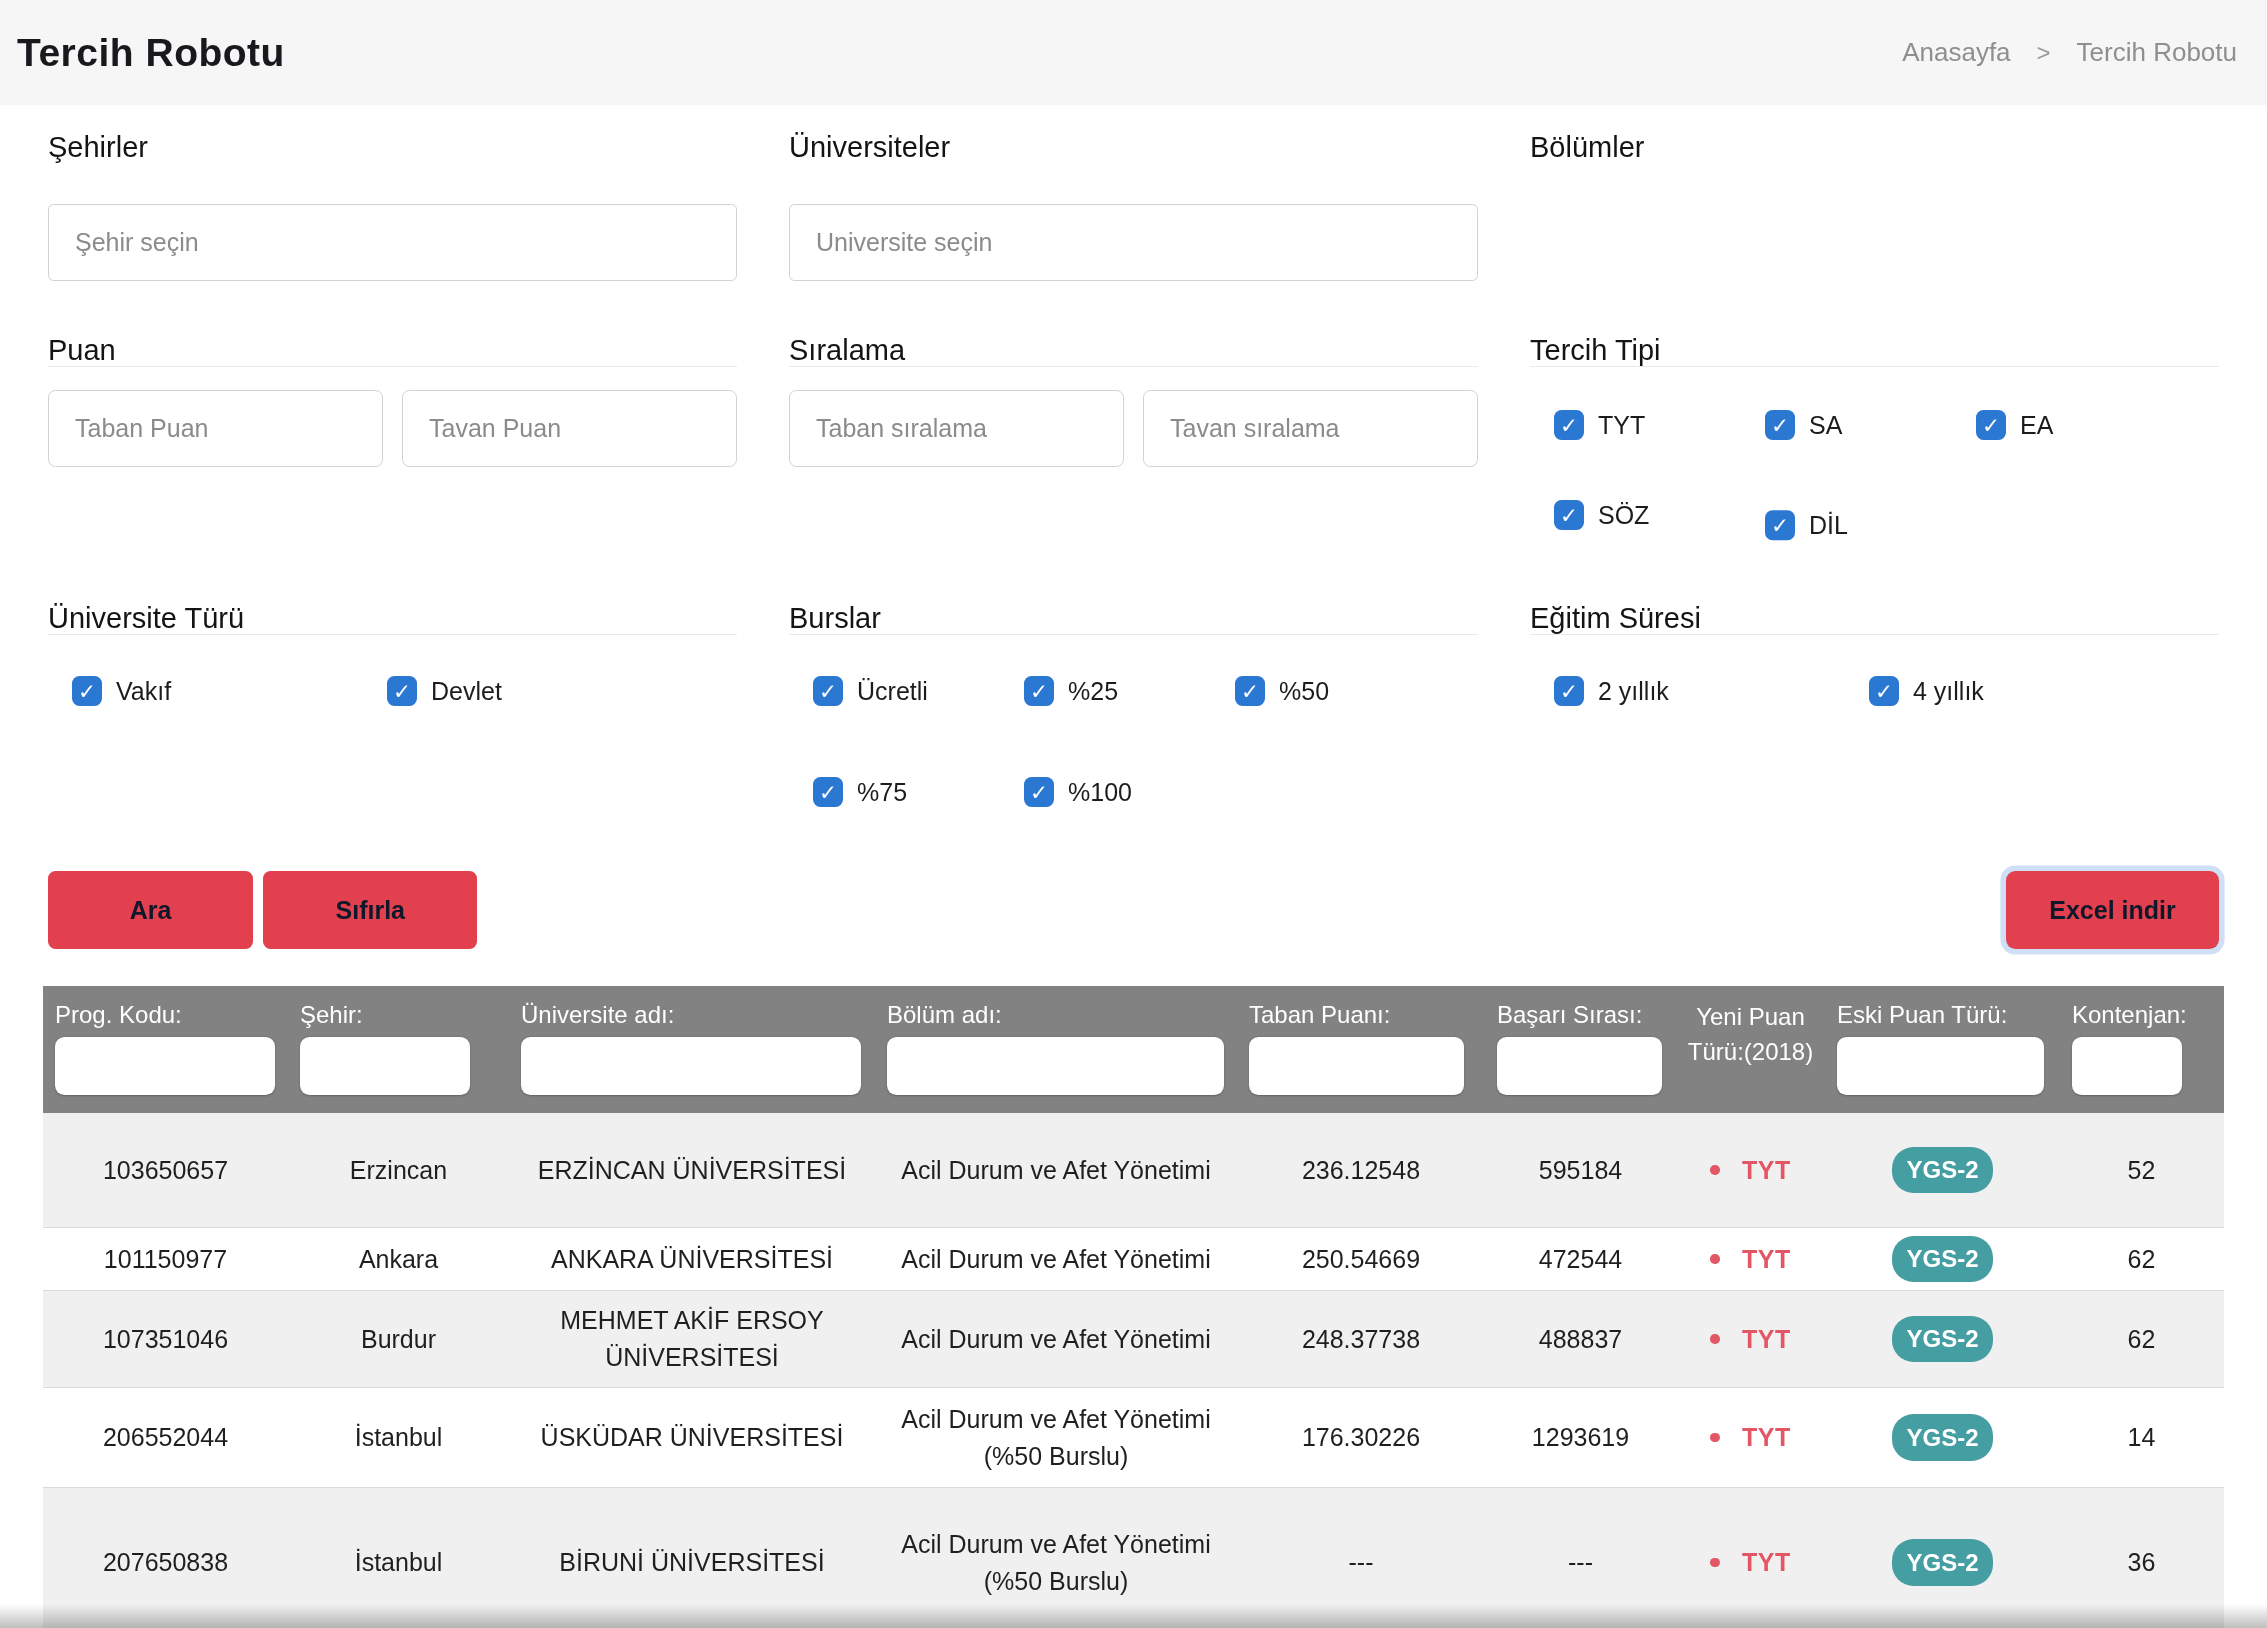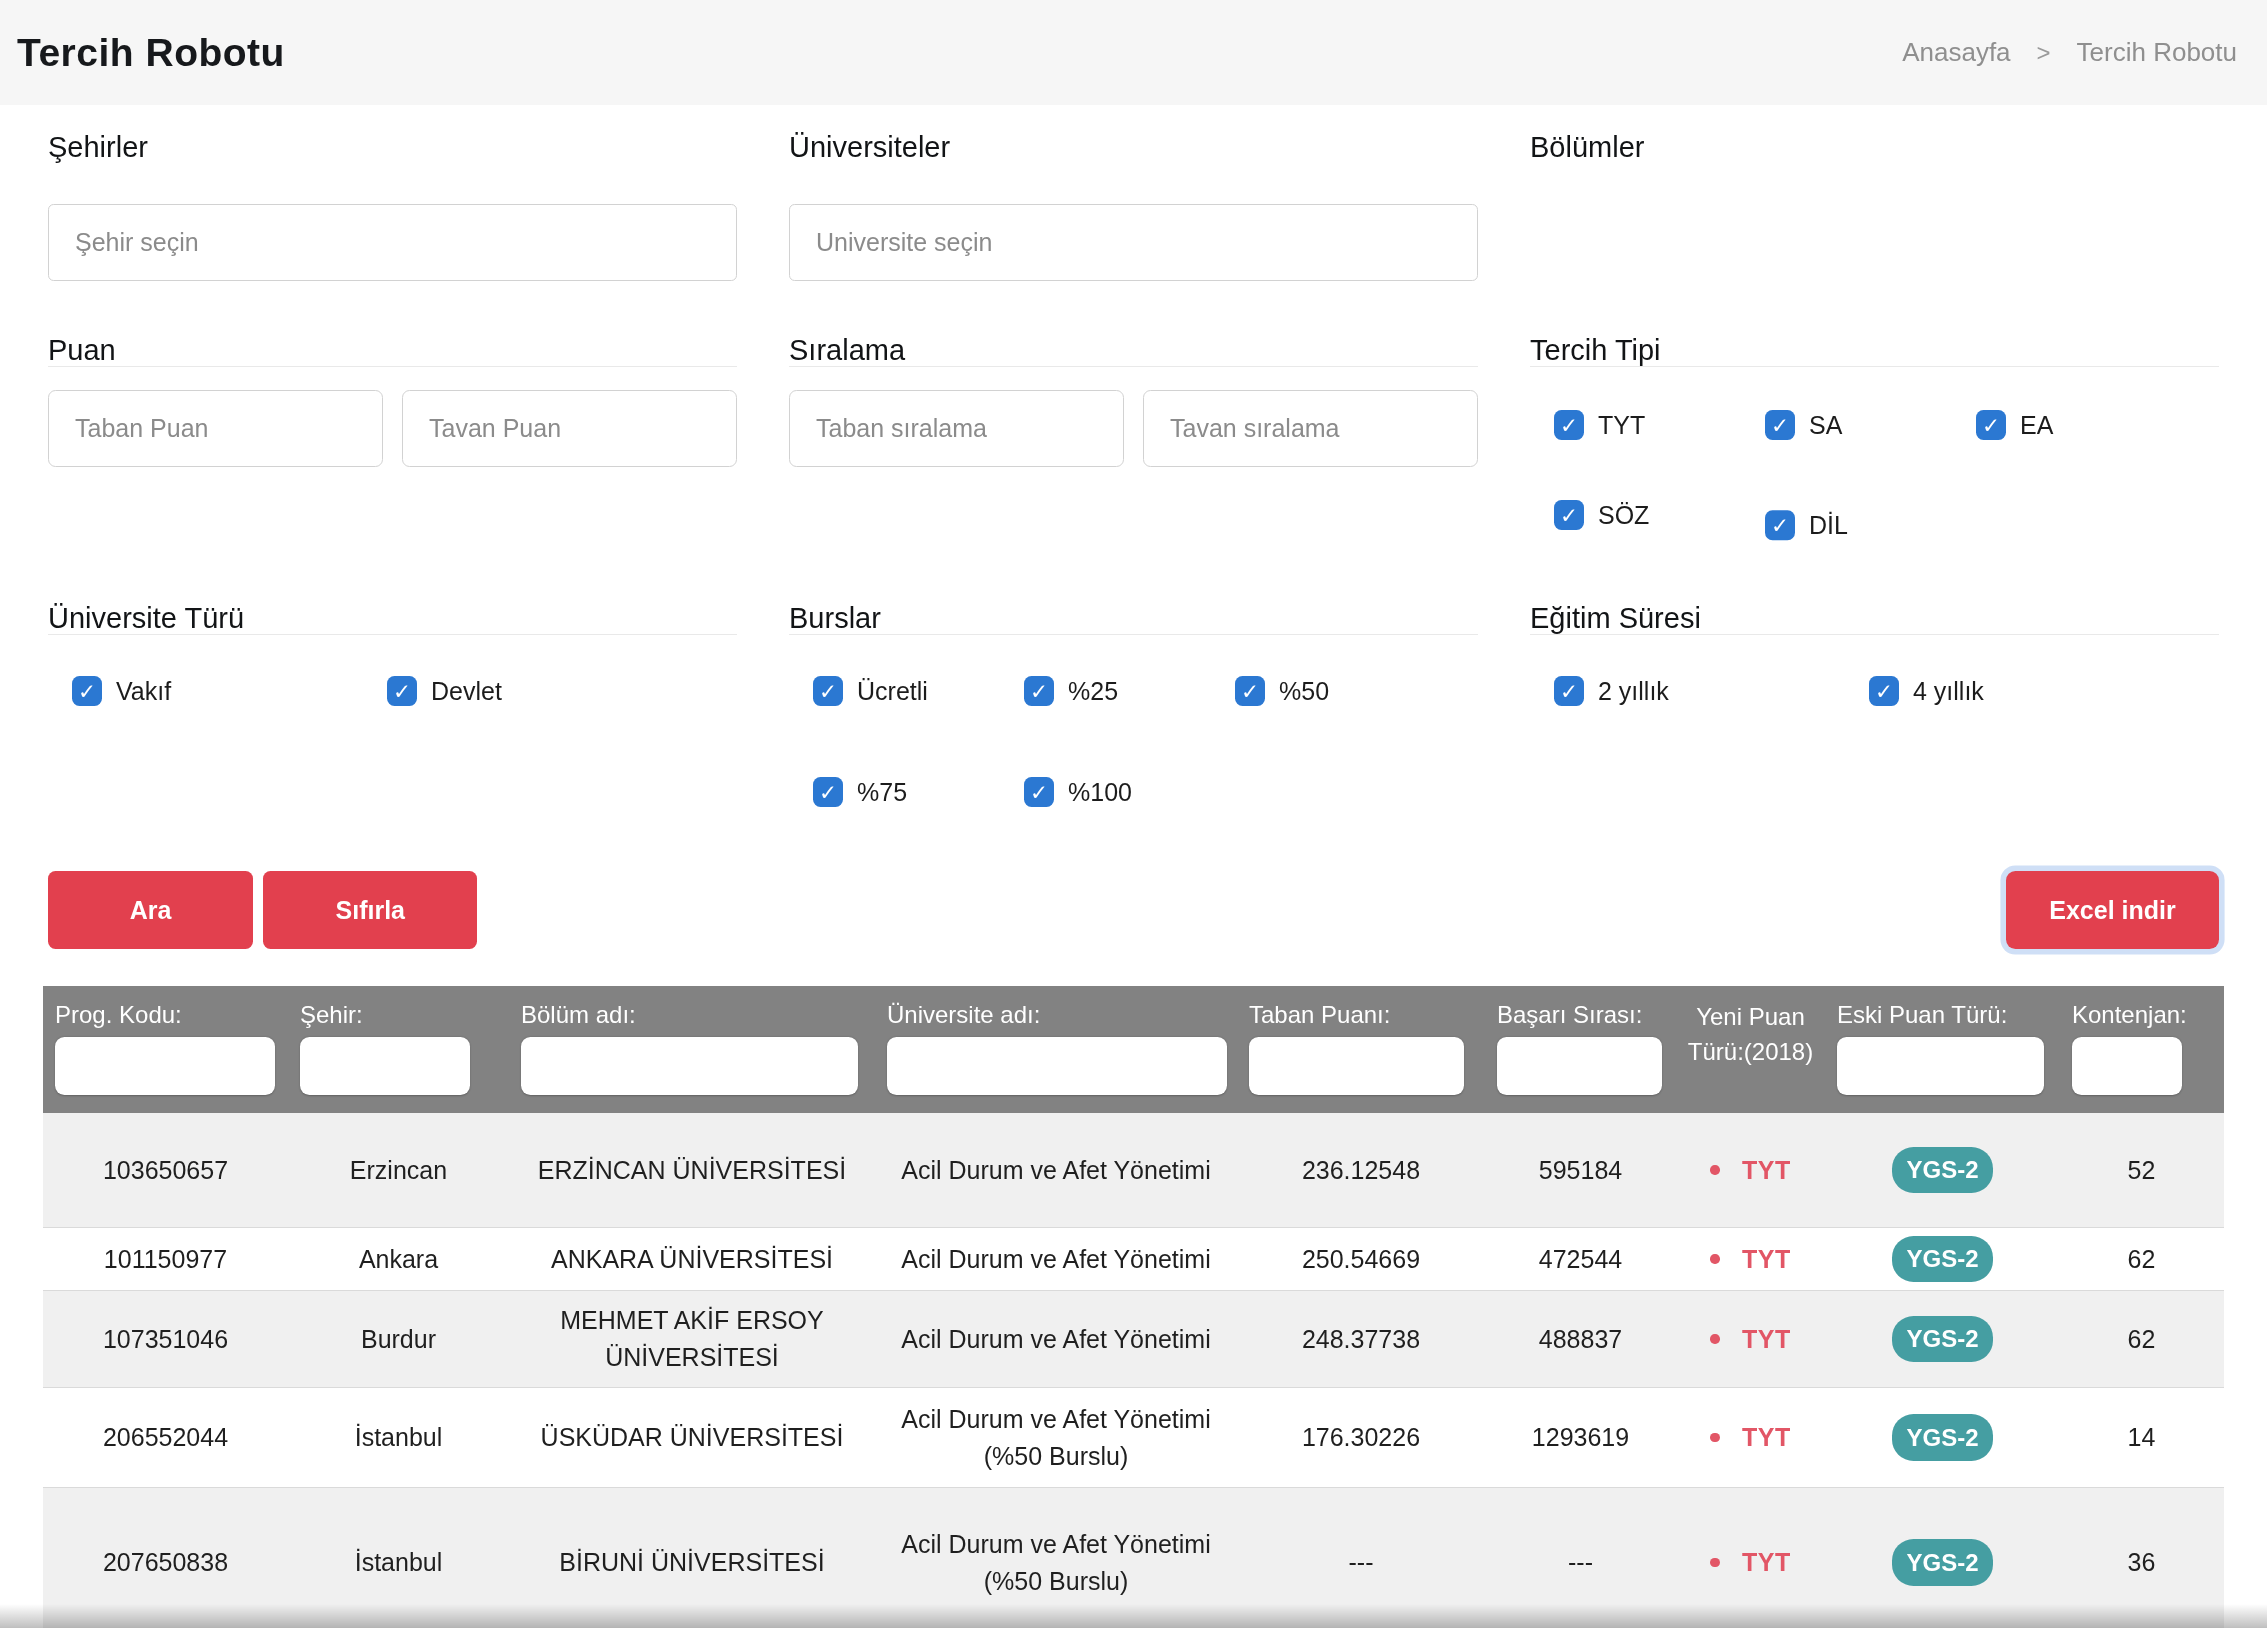--- a/index.html
+++ b/index.html
@@ -39,21 +39,21 @@
   .wide .cb-item { width:315px; }
   .cb { width:30px; height:30px; border-radius:7.5px; background:#2b78d2; flex:0 0 30px;
     display:flex; align-items:center; justify-content:center; }
   .cb::after { content:"✓"; color:#fff; font-weight:900; font-size:21.5px;
     font-family:"DejaVu Sans", sans-serif; }
   .cb-label { margin-left:14px; font-size:25px; color:#1c1c1c; }
   .offset-down { transform:translateY(10.3px); }
 
   
   .actions { margin-top:64px; display:flex; align-items:center; }
-  .btn { height:78px; border:none; border-radius:7.5px; background:#e2404e; color:#ffffff;
+  .btn { height:78px; border:none; border-radius:7.5px; background:#e2404e; color:#0f172a;
     font-size:25px; font-weight:700; font-family:inherit; cursor:pointer; }
   .btn-ara { width:205px; }
   .btn-sifirla { width:214px; margin-left:10.3px; }
   .btn-excel { width:213px; margin-left:auto; border-radius:9.4px;
     box-shadow:0 0 0 5.6px #cfdff6; }
 
   
   .table-wrap { margin:37px 43px 0 43px; }
   .tgrid { display:grid;
     grid-template-columns:245px 221px 366px 362px 248px 191px 149px 235px 163px; }
@@ -227,26 +227,26 @@
   <div class="tgrid thead">
     <div class="hcell">
       <div class="hlabel">Prog. Kodu:</div>
       <input class="hinput w-prog" type="text" style="">
     </div>
     <div class="hcell">
       <div class="hlabel">Şehir:</div>
       <input class="hinput w-sehir" type="text" style="">
     </div>
     <div class="hcell">
+      <div class="hlabel">Üniversite adı:</div>
+      <input class="hinput w-univ" type="text" style="">
+    </div>
+    <div class="hcell">
       <div class="hlabel">Bölüm adı:</div>
       <input class="hinput w-bolum" type="text" style="">
-    </div>
-    <div class="hcell">
-      <div class="hlabel">Üniversite adı:</div>
-      <input class="hinput w-univ" type="text" style="">
     </div>
     <div class="hcell">
       <div class="hlabel">Taban Puanı:</div>
       <input class="hinput w-taban" type="text" style="">
     </div>
     <div class="hcell">
       <div class="hlabel">Başarı Sırası:</div>
       <input class="hinput w-basari" type="text" style="">
     </div>
     <div class="hcell center">

